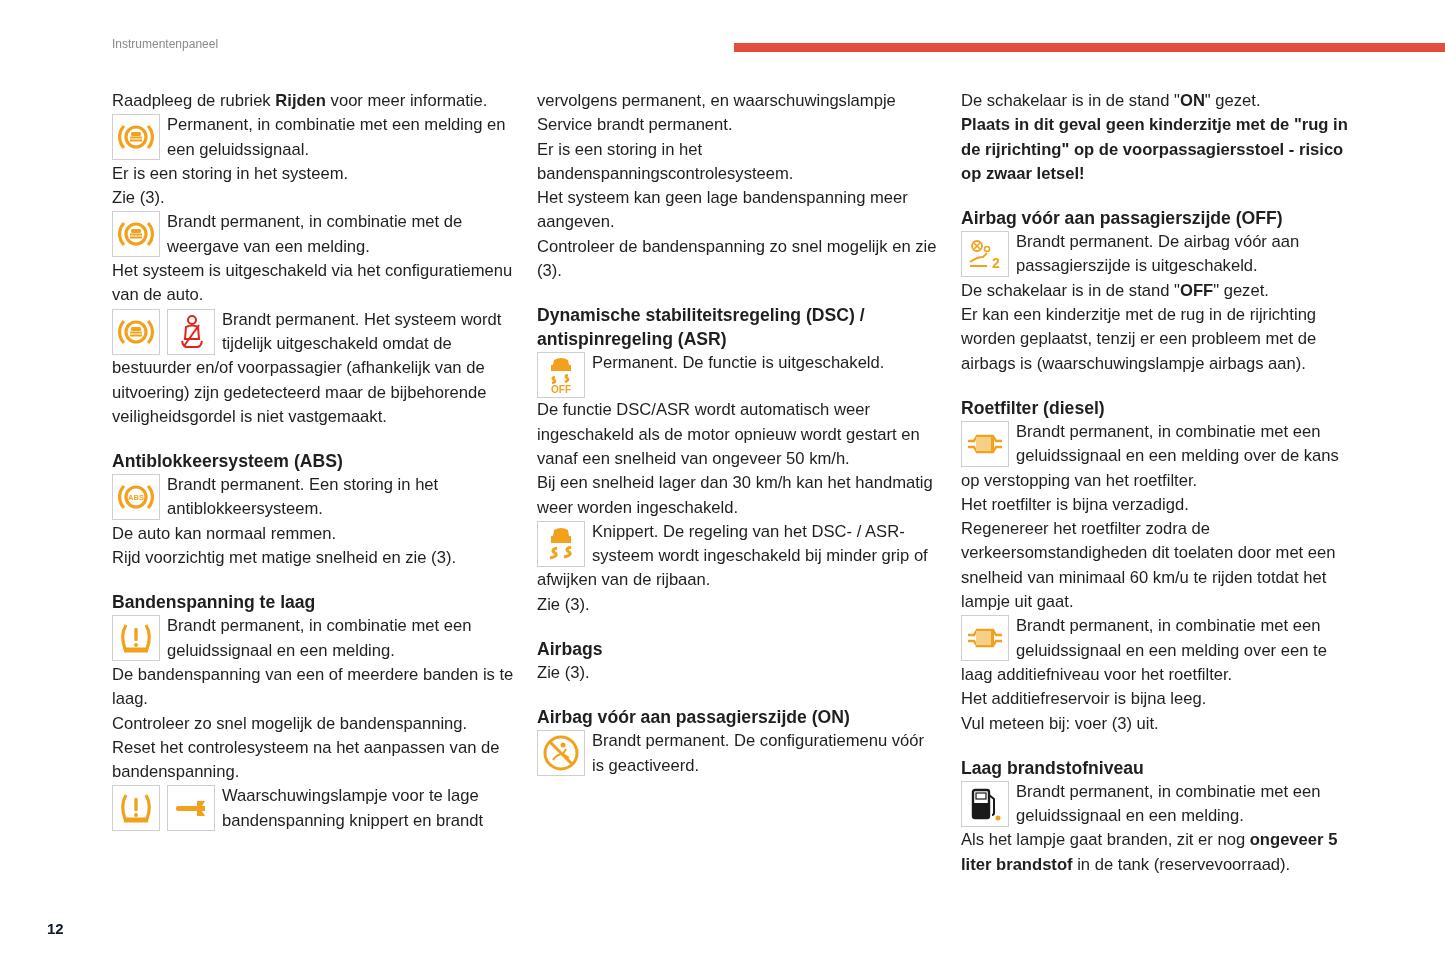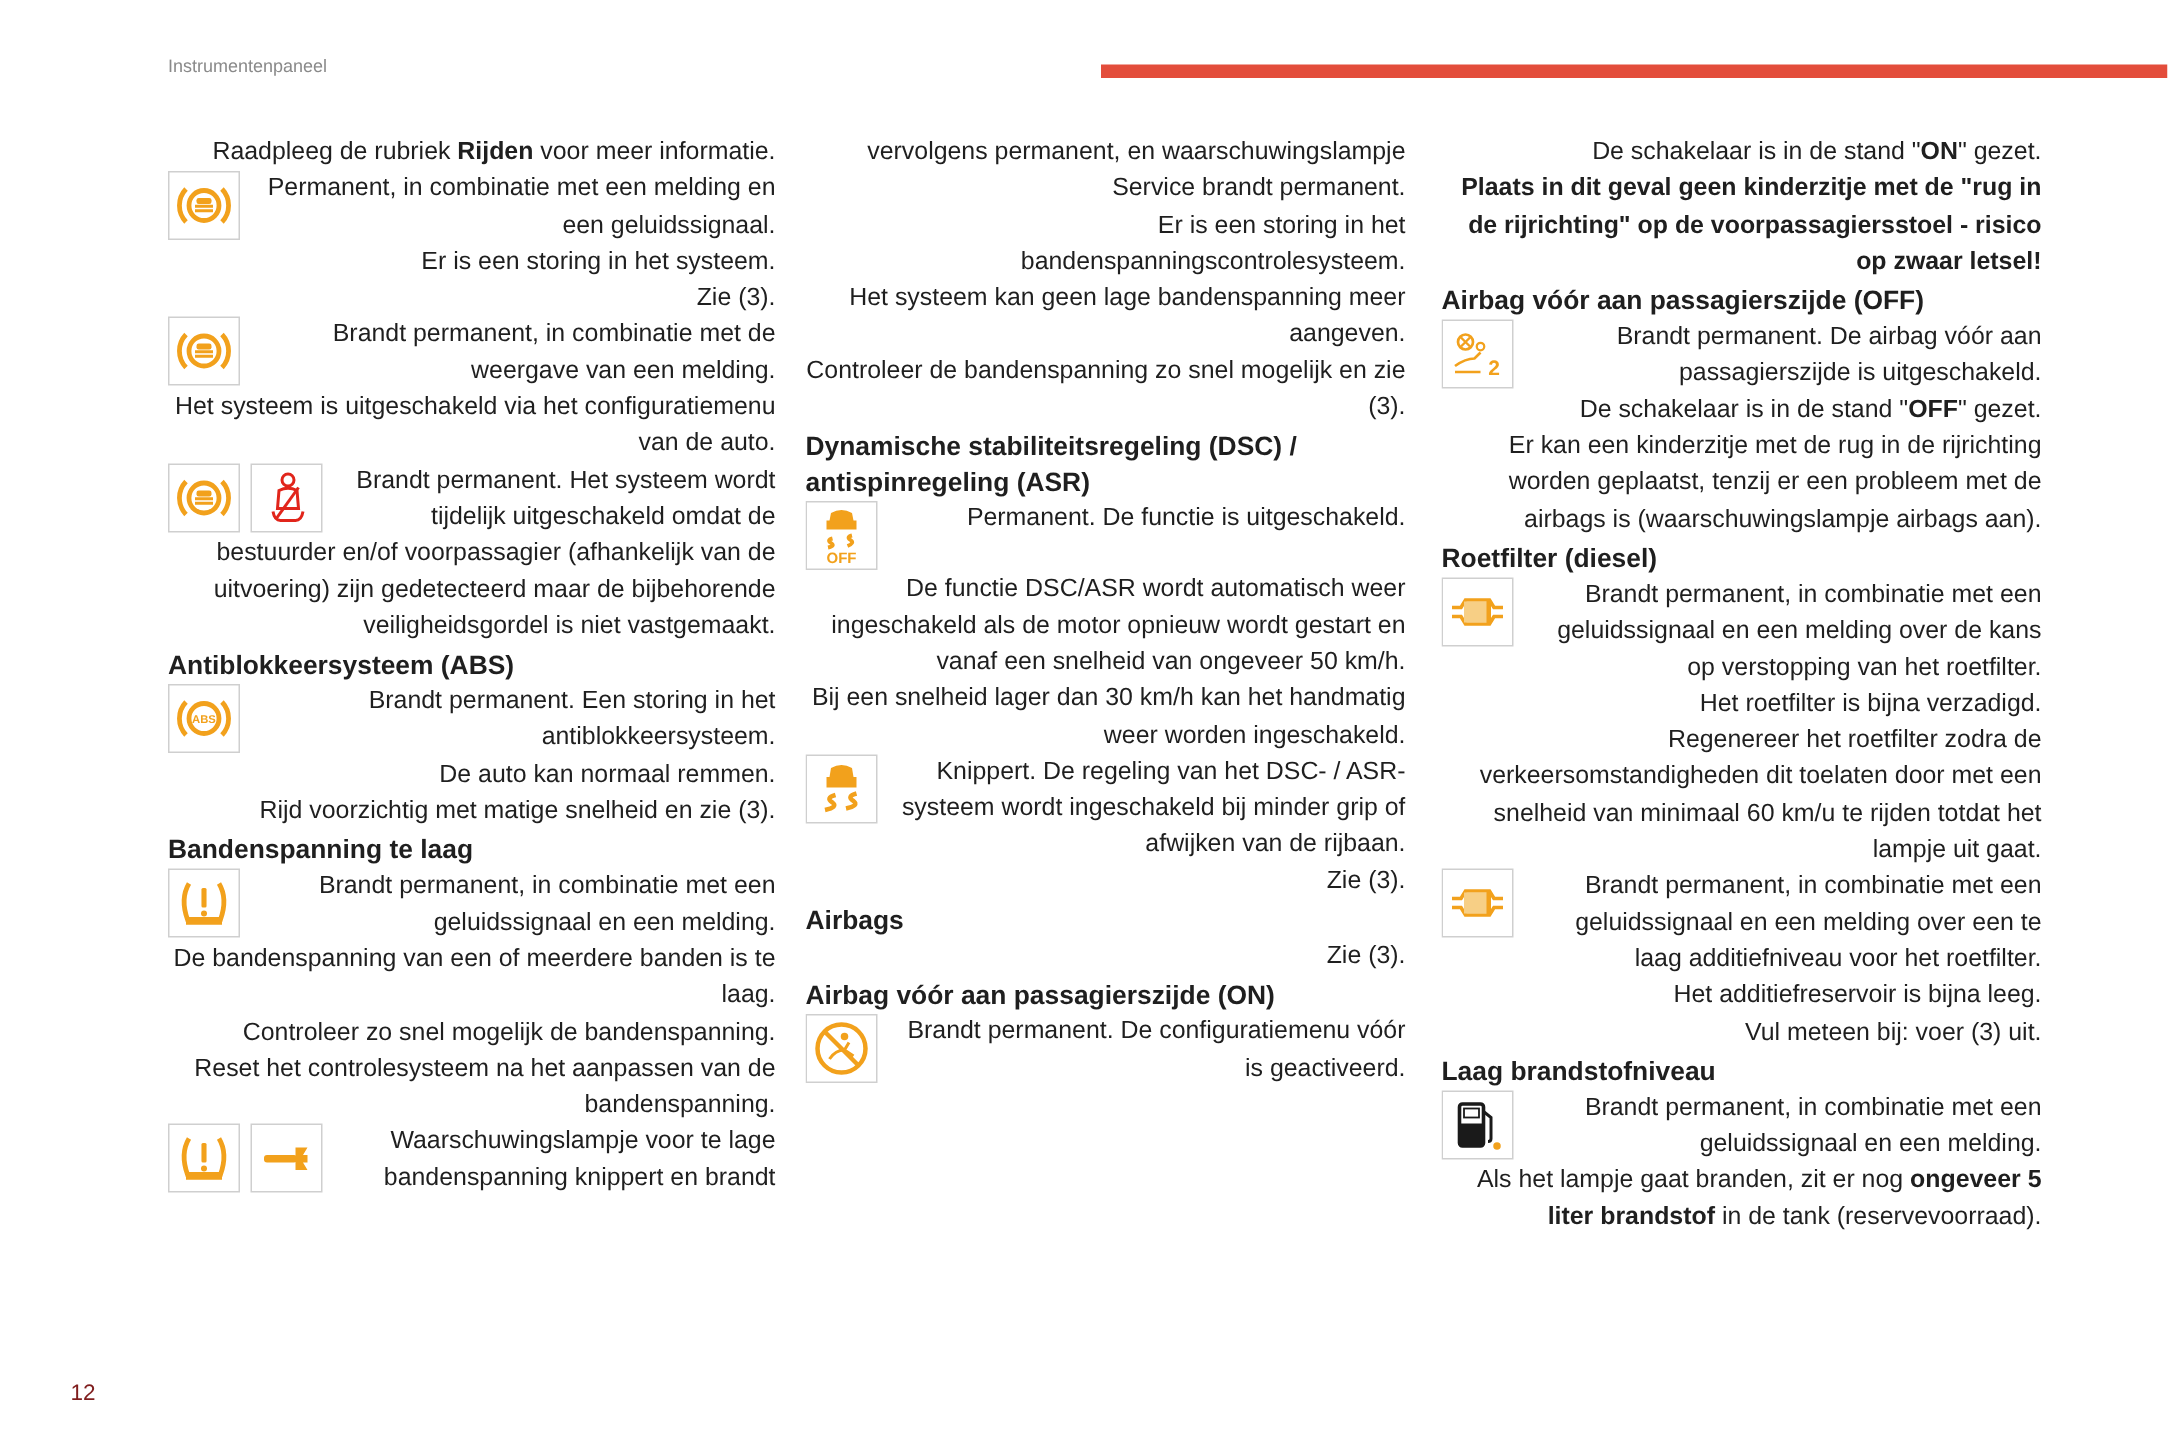--- a/index.html
+++ b/index.html
@@ -1,26 +1,26 @@
 <!DOCTYPE html>
 <html><head>
 <meta charset="utf-8">
 <style>
   html, body { margin: 0; padding: 0; background: #ffffff; }
   body { width: 1445px; height: 964px; position: relative; overflow: hidden;
          font-family: "Liberation Sans", sans-serif; color: #1f1f1f; }
   .header-title { position: absolute; left: 112px; top: 37px; font-size: 12px; color: #8a8a8a; }
   .header-bar { position: absolute; left: 734px; top: 43px; width: 711px; height: 9px; background: #e34d3b; }
-  .page-num { position: absolute; left: 47px; top: 920px; font-size: 15px; color: #7f1d1d; font-weight: normal; }
+  .page-num { position: absolute; left: 47px; top: 920px; font-size: 15px; color: #0f172a; font-weight: bold; }
   .col { position: absolute; top: 89px; width: 400px; font-size: 16.6px; line-height: 24.3px; }
   .col1 { left: 112px; width: 405px; }
   .col2 { left: 537px; width: 400px; }
   .col3 { left: 961px; width: 400px; }
-  .p { margin: 0; text-align: right; }
-  .h { font-weight: bold; font-size: 17.6px; margin-top: 2px; line-height: 24px; }
+  .p { margin: 0; }
+  .h { font-weight: bold; font-size: 17.6px; margin-top: 20px; line-height: 24px; }
   .warn { font-weight: bold; }
   .entry { overflow: hidden; }
   .icons { float: left; display: flex; gap: 7px; margin-right: 7px; margin-top: 1px; }
   .icon { width: 48px; height: 46px; border: 1px solid #cfcfcf; box-sizing: border-box;
           display: flex; align-items: center; justify-content: center; background: #fff; }
   .icon svg { width: 40px; height: 38px; }
   b { font-weight: bold; }
 </style>
 </head>
 <body>

